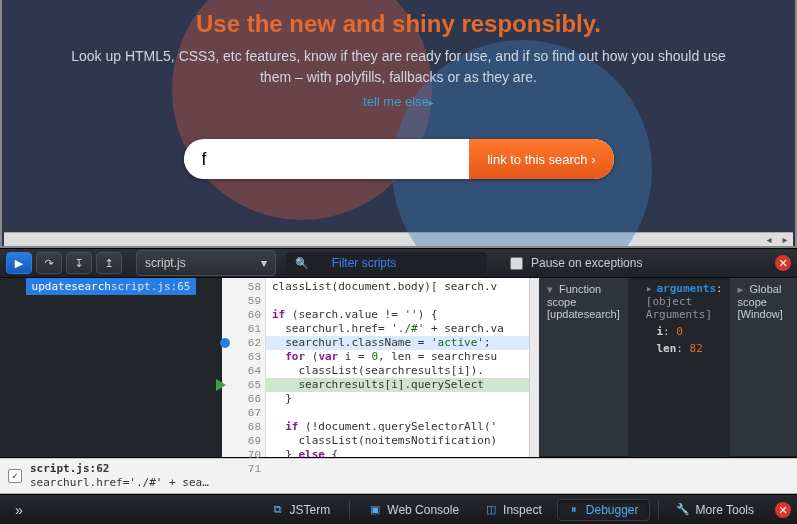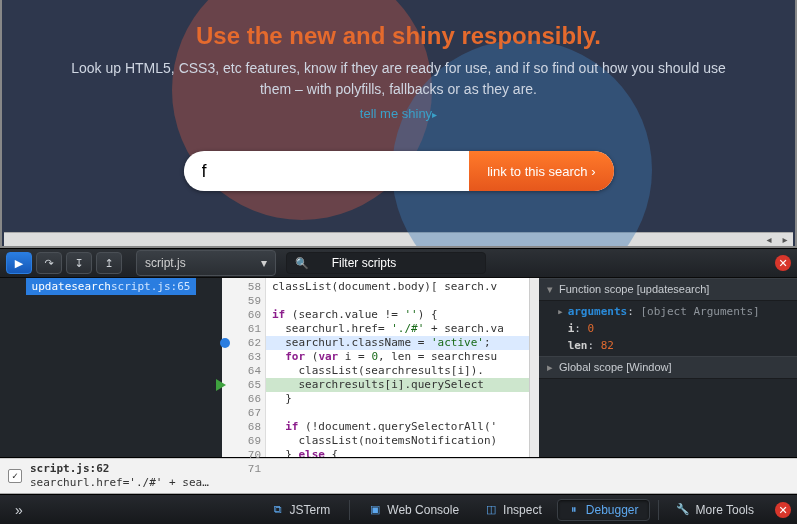--- a/index.html
+++ b/index.html
@@ -2,21 +2,21 @@
 <html><head>
 <meta charset="utf-8">
 <style>
 * { margin: 0; padding: 0; box-sizing: border-box; }
 body { font-family: "Helvetica Neue", Arial, sans-serif; font-size: 12px; background: #131720; width: 797px; height: 524px; overflow: hidden; position: relative; }
 
 
 .page-area { position: relative; height: 248px; background: #2e374d; border: 2px solid #888; border-top: none; overflow: hidden; }
 .page-area::before { content: ""; position: absolute; width: 260px; height: 260px; border-radius: 50%; background: rgba(214,92,70,0.35); left: 170px; top: -40px; }
 .page-area::after { content: ""; position: absolute; width: 260px; height: 260px; border-radius: 50%; background: rgba(60,120,180,0.4); left: 390px; top: 40px; }
-.page-inner { position: relative; z-index: 2; text-align: center; padding: 20px 60px 0; }
+.page-inner { position: relative; z-index: 2; text-align: center; padding: 8px 60px 0; }
 .headline { font-size: 24px; font-weight: bold; color: #e56a2d; margin-top: 2px; }
 .sub { color: #cfd6e2; font-size: 14px; line-height: 1.5; margin-top: 8px; }
 .tmm { color: #3aa0c8; font-size: 13px; margin-top: 6px; display: inline-block; }
 .tmm .tri { font-size: 10px; vertical-align: middle; }
 .search-row { margin-top: 30px; display: flex; justify-content: center; }
 .search-pill { display: flex; align-items: center; background: #fff; border-radius: 22px; height: 40px; width: 430px; box-shadow: 0 1px 4px rgba(0,0,0,0.4); }
 .search-input { flex: 1; border: none; outline: none; font-size: 18px; padding: 0 18px; border-radius: 22px 0 0 22px; font-family: inherit; }
 .link-btn { background: linear-gradient(#ff7a2a,#e6571c); color: #fff; border: none; height: 40px; padding: 0 18px; border-radius: 0 22px 22px 0; font-size: 13px; cursor: pointer; }
 .scroll-strip { position: absolute; bottom: 0; left: 2px; right: 2px; height: 14px; background: #ddd; border-top: 1px solid #aaa; }
 .scroll-strip .ra, .scroll-strip .la { position: absolute; top: 0; width: 16px; height: 14px; text-align: center; font-size: 10px; line-height: 14px; color: #555; }
@@ -45,21 +45,21 @@
 .gutter .bp { position: absolute; left: -2px; top: 2px; width: 10px; height: 10px; border-radius: 5px; background: #2a7de0; }
 .gutter .cur { position: absolute; left: -6px; top: 1px; width: 0; height: 0; border-top: 6px solid transparent; border-bottom: 6px solid transparent; border-left: 10px solid #3fa23f; }
 .code { flex: 1; font-family: Menlo, Consolas, monospace; font-size: 11px; color: #333; padding: 2px 0; overflow: hidden; white-space: pre; }
 .code .cl { height: 14px; line-height: 14px; padding-left: 6px; }
 .code .kw { color: #8c1e8c; font-weight: bold; }
 .code .num { color: #1a6b1a; }
 .code .str { color: #1a6b1a; }
 .code .hl1 { background: #dbeaff; }
 .code .hl2 { background: #cde6cd; }
 .vbar { width: 10px; background: #eaeaea; border-left: 1px solid #ccc; }
-.scope { width: 258px; background: #22262b; color: #c9cdd2; font-size: 11px; display: flex; flex-direction: column; }
+.scope { width: 258px; background: #22262b; color: #c9cdd2; font-size: 11px; display: flex; }
 .scope .hdr { background: #2f343a; padding: 4px 8px; border-top: 1px solid #3a3f45; border-bottom: 1px solid #1a1c1f; }
 .scope .hdr .tw { color: #888; margin-right: 4px; display: inline-block; width: 8px; }
 .scope .rows { padding: 2px 0 2px 18px; font-family: monospace; }
 .scope .row { padding: 2px 0; }
 .scope .tw2 { color: #888; margin-right: 4px; }
 .scope .k { font-weight: bold; }
 .scope .k.this { color: #b54fb5; }
 .scope .k.args { color: #2a8ad8; }
 .scope .k.plain { color: #cfcfcf; }
 .scope .v { color: #8e949b; }
@@ -82,21 +82,21 @@
 .sep { width: 1px; height: 20px; background: #3a3f45; margin: 0 4px; }
 .closeb { width: 16px; height: 16px; border-radius: 8px; background: #d8362b; color: #fff; font-size: 11px; text-align: center; line-height: 16px; cursor: pointer; margin-left: 6px; }
 </style>
 </head>
 <body>
 
 <div class="page-area">
   <div class="page-inner">
     <div class="headline">Use the new and shiny responsibly.</div>
     <div class="sub">Look up HTML5, CSS3, etc features, know if they are ready for use, and if so find out how you should use them – with polyfills, fallbacks or as they are.</div>
-    <a class="tmm"><span>tell me shiny</span><span class="tri">▸</span></a>
+    <a class="tmm"><span>tell me else</span><span class="tri">▸</span></a>
     <div class="search-row">
       <div class="search-pill">
         <input class="search-input" value="f" style="">
         <button class="link-btn">link to this search ›</button>
       </div>
     </div>
   </div>
   <div class="scroll-strip">
     <span class="la">◂</span>
     <span class="ra">▸</span>
@@ -107,22 +107,26 @@
   <span class="btn play">▶</span>
   <span class="btn">↷</span>
   <span class="btn">↧</span>
   <span class="btn">↥</span>
   <div class="file-dd">
     <span>script.js</span>
     <span>▾</span>
   </div>
   <div class="filter">
     <span class="mag">🔍</span>
-    <span style="color:#ffffff;padding-left:17px;">Filter scripts</span>
-  </div>
+    <span style="color:#3b82f6;padding-left:17px;">Filter scripts</span>
+  </div>
+  <label class="poe">
+    <span class="box"></span>
+    <span>Pause on exceptions</span>
+  </label>
   <span class="close-red">✕</span>
 </div>
 
 <div class="dbg-body">
   <div class="callstack">
     <div class="cs-row">
       <span>updatesearch</span>
       <span class="loc">script.js:65</span>
     </div>
   </div>

